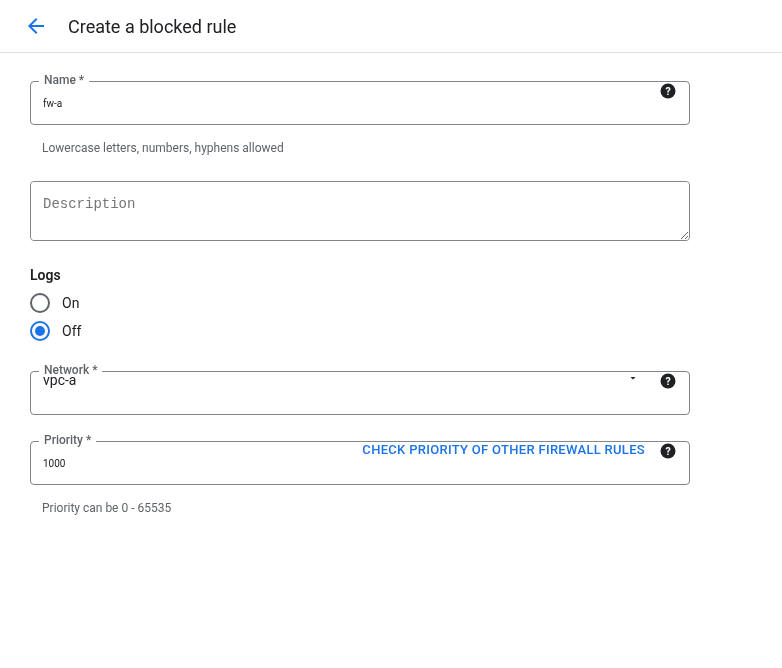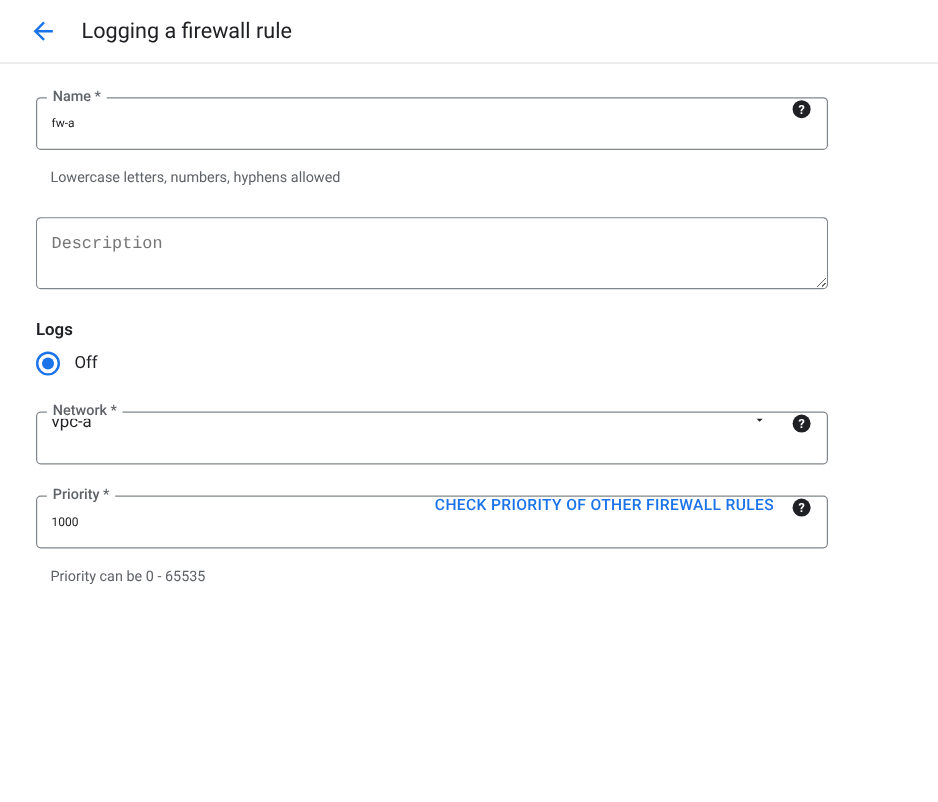--- a/index.html
+++ b/index.html
@@ -32,21 +32,21 @@
   </style>
 </head>
 <body>
 
 <div class="top">
   <span class="back">
     <svg width="24" height="24" viewBox="0 0 24 24">
         <path fill="#1a73e8" d="M20 11H7.83l5.59-5.59L12 4l-8 8 8 8 1.41-1.41L7.83 13H20v-2z"></path>
       </svg>
   </span>
-  <span class="title">Logging a firewall rule</span>
+  <span class="title">Create a blocked rule</span>
 </div>
 
 <div class="content">
 
 
   <div class="fld">
     <span class="fld-lbl">Name *</span>
     <input type="text" value="fw-a" style="">
     <span class="help-ico">
       <svg width="18" height="18" viewBox="0 0 24 24">
@@ -60,20 +60,24 @@
   <div class="gap"></div>
 
   <div class="textarea-fld">
     <textarea placeholder="Description" style=""></textarea>
   </div>
 
   <div class="gap"></div>
 
   <div class="section-lbl">Logs</div>
 
+  <div class="radio-row">
+    <span class="radio unchecked"></span>
+    <span class="radio-lbl">On</span>
+  </div>
   <div class="radio-row">
     <span class="radio checked"></span>
     <span class="radio-lbl">Off</span>
   </div>
 
   <div class="gap"></div>
 
   <div class="fld">
     <span class="fld-lbl">Network *</span>
     <span class="sel-val">vpc-a</span>

